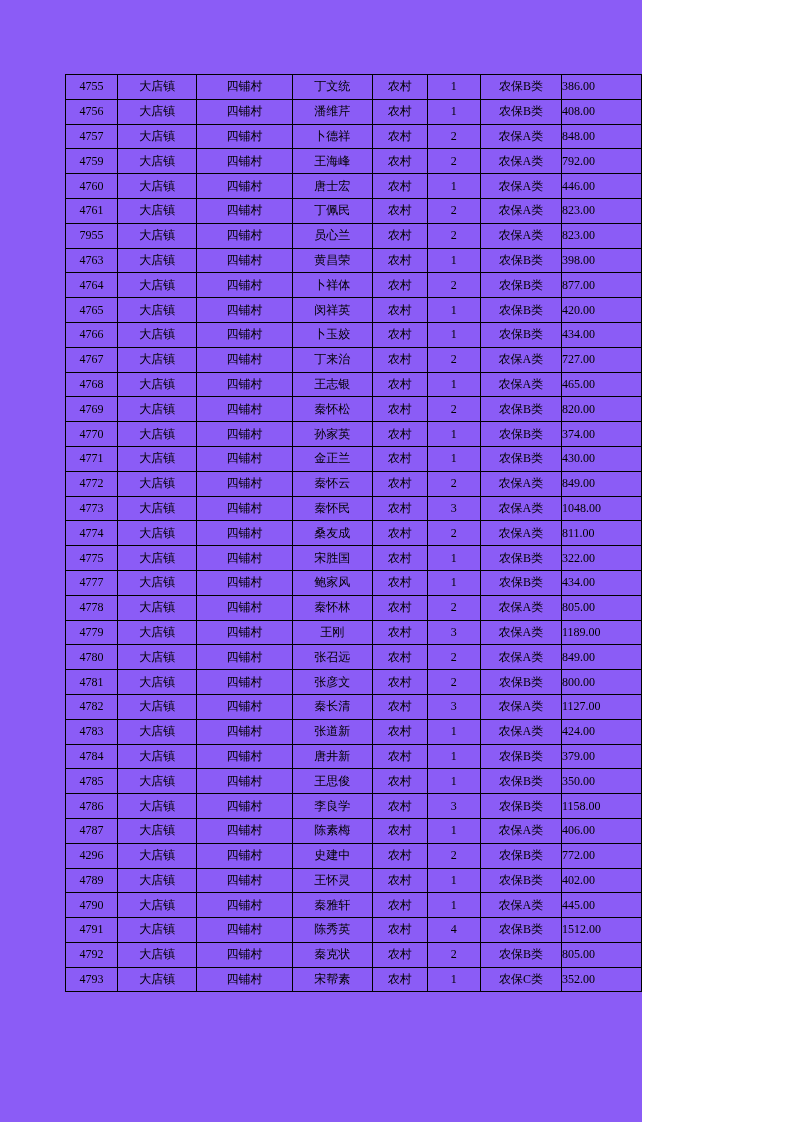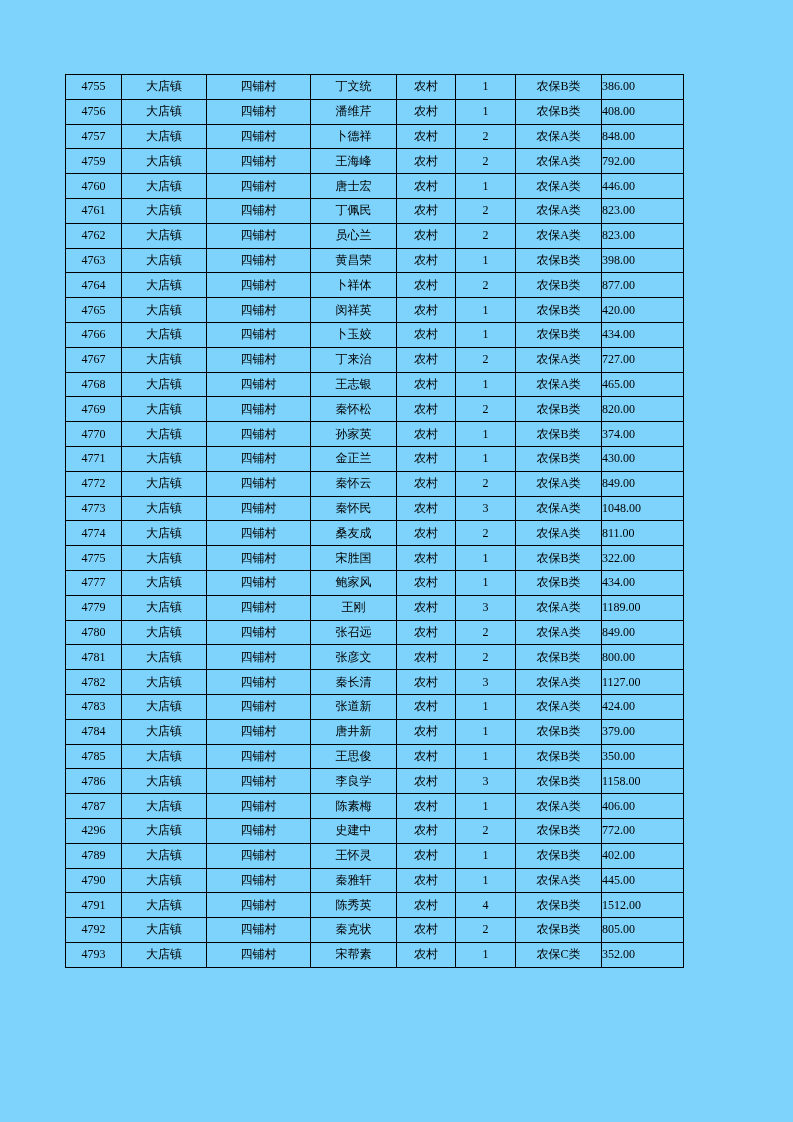--- a/index.html
+++ b/index.html
@@ -3,23 +3,23 @@
 <meta charset="utf-8">
 <style>
   html, body {
     margin: 0;
     padding: 0;
     background: #ffffff;
     font-family: "Liberation Serif", "DejaVu Serif", serif;
   }
   .page {
     position: relative;
-    width: 793px;
+    width: 642px;
     height: 1122px;
-    background: #7dd3fc;
+    background: #8b5cf6;
     overflow: hidden;
   }
   table.data-table {
     position: absolute;
     left: 65px;
     top: 74px;
     border-collapse: collapse;
     table-layout: fixed;
   }
   table.data-table td {
@@ -108,21 +108,21 @@
           <td>4761</td>
           <td>大店镇</td>
           <td>四铺村</td>
           <td>丁佩民</td>
           <td>农村</td>
           <td>2</td>
           <td>农保A类</td>
           <td class="col-amount">823.00</td>
         </tr>
         <tr>
-          <td>4762</td>
+          <td>7955</td>
           <td>大店镇</td>
           <td>四铺村</td>
           <td>员心兰</td>
           <td>农村</td>
           <td>2</td>
           <td>农保A类</td>
           <td class="col-amount">823.00</td>
         </tr>
         <tr>
           <td>4763</td>
@@ -256,20 +256,30 @@
         </tr>
         <tr>
           <td>4777</td>
           <td>大店镇</td>
           <td>四铺村</td>
           <td>鲍家风</td>
           <td>农村</td>
           <td>1</td>
           <td>农保B类</td>
           <td class="col-amount">434.00</td>
+        </tr>
+        <tr>
+          <td>4778</td>
+          <td>大店镇</td>
+          <td>四铺村</td>
+          <td>秦怀林</td>
+          <td>农村</td>
+          <td>2</td>
+          <td>农保A类</td>
+          <td class="col-amount">805.00</td>
         </tr>
         <tr>
           <td>4779</td>
           <td>大店镇</td>
           <td>四铺村</td>
           <td>王刚</td>
           <td>农村</td>
           <td>3</td>
           <td>农保A类</td>
           <td class="col-amount">1189.00</td>

